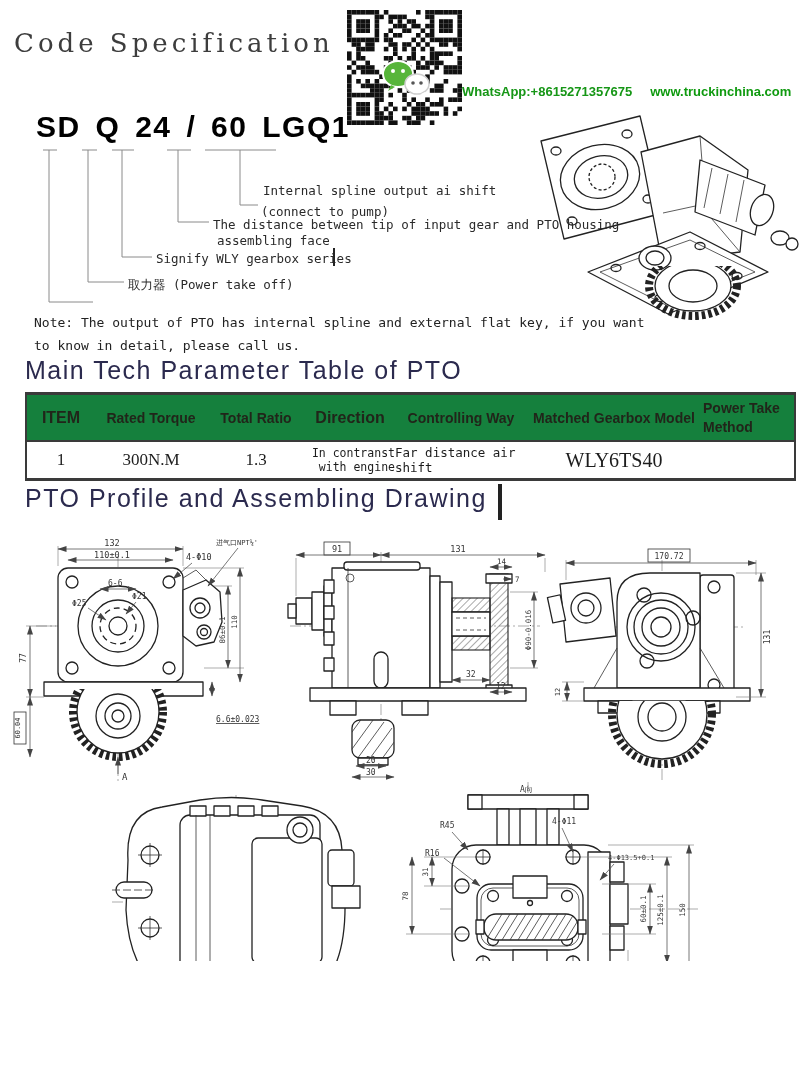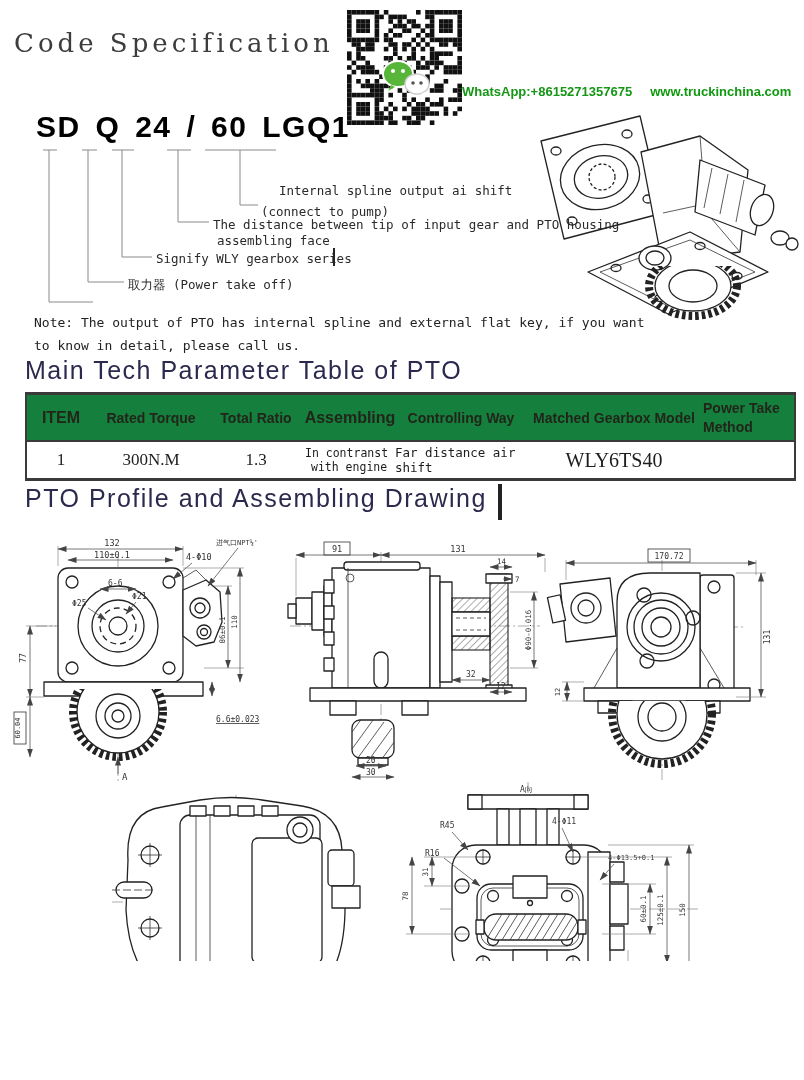--- a/index.html
+++ b/index.html
@@ -21,21 +21,21 @@
   .trow{display:grid;grid-template-columns:68px 112px 98px 90px 132px 174px 89px;}
   .thead{background:#15803d;border-bottom:2px solid #3a3a3a;height:45px;}
   .th{display:flex;align-items:center;justify-content:center;font-size:14px;font-weight:600;
       color:#21251a;white-space:nowrap;}
   .th.big{font-size:16px;}
   .th.col{flex-direction:column;align-items:flex-start;justify-content:center;line-height:1.35;padding-left:2px;}
   .tbody{height:36px;background:#fff;}
   .td{display:flex;align-items:center;justify-content:center;font-size:15px;color:#1d1d1d;}
   .td.serif{font-family:"Liberation Serif",serif;font-size:17px;}
   .td.model{font-family:"Liberation Serif",serif;font-size:20px;}
-  .td.two{flex-direction:column;align-items:flex-start;justify-content:center;
+  .td.two{flex-direction:column;align-items:flex-end;justify-content:center;
           font-family:"DejaVu Sans Mono",monospace;font-size:11.5px;line-height:1.25;}
   .td.mono{font-family:"DejaVu Sans Mono",monospace;font-size:12.5px;}
   
   .ol{fill:#fff;stroke:#222;stroke-width:1.3;stroke-linejoin:round;}
   .on{fill:none;stroke:#222;stroke-width:1.3;stroke-linejoin:round;}
   .tn{fill:none;stroke:#333;stroke-width:0.8;}
   .dim{stroke:#555;stroke-width:0.8;fill:none;}
   .ext{stroke:#777;stroke-width:0.6;}
   .cl{stroke:#888;stroke-width:0.7;stroke-dasharray:11 3 2 3;fill:none;}
   .dt{font-family:"DejaVu Sans Mono",monospace;fill:#333;}
@@ -429,39 +429,39 @@
     <g stroke="#8a8a8a" stroke-width="1" fill="none">
       <path d="M43,150 L57,150 M82,150 L97,150 M112,150 L134,150 M167,150 L191,150 M205,150 L276,150"></path>
       <path d="M49,150 L49,302 L93,302"></path>
       <path d="M88,150 L88,282 L124,282"></path>
       <path d="M122,150 L122,257 L152,257"></path>
       <path d="M178,150 L178,222 L209,222"></path>
       <path d="M240,150 L240,205 L258,205"></path>
     </g>
   </svg>
 
-  <div class="ann" style="left:279px;top:183px;">Internal spline output ai  shift</div>
+  <div class="ann" style="left:263px;top:183px;">Internal spline output ai  shift</div>
   <div class="ann" style="left:261px;top:204px;">(connect to pump)</div>
   <div class="ann" style="left:213px;top:217px;">The distance between tip of input gear and PTO housing</div>
   <div class="ann" style="left:217px;top:233px;">assembling face</div>
   <div class="ann" style="left:156px;top:251px;">Signify WLY gearbox series</div>
   <div class="vbar" style="left:333px;top:248px;width:1.5px;height:18px;"></div>
   <div class="ann" style="left:128px;top:277px;">取力器 (Power take off)</div>
 
   <div class="note" style="left:34px;top:315px;">Note: The output of PTO has internal spline and external flat key, if you want</div>
   <div class="note" style="left:34px;top:338px;">to know in detail, please call us.</div>
 
   <div class="abs sec-title" style="left:25px;top:356px;">Main Tech Parameter Table of PTO</div>
 
   <div class="abs ttable">
     <div class="trow thead">
       <div class="th big">ITEM</div>
       <div class="th">Rated Torque</div>
       <div class="th">Total Ratio</div>
-      <div class="th big">Assembling</div>
+      <div class="th big">Direction</div>
       <div class="th">Controlling Way</div>
       <div class="th">Matched Gearbox Model</div>
       <div class="th col">
         <span>Power Take</span>
         <span>Method</span>
       </div>
     </div>
     <div class="trow tbody">
       <div class="td serif">1</div>
       <div class="td serif">300N.M</div>

